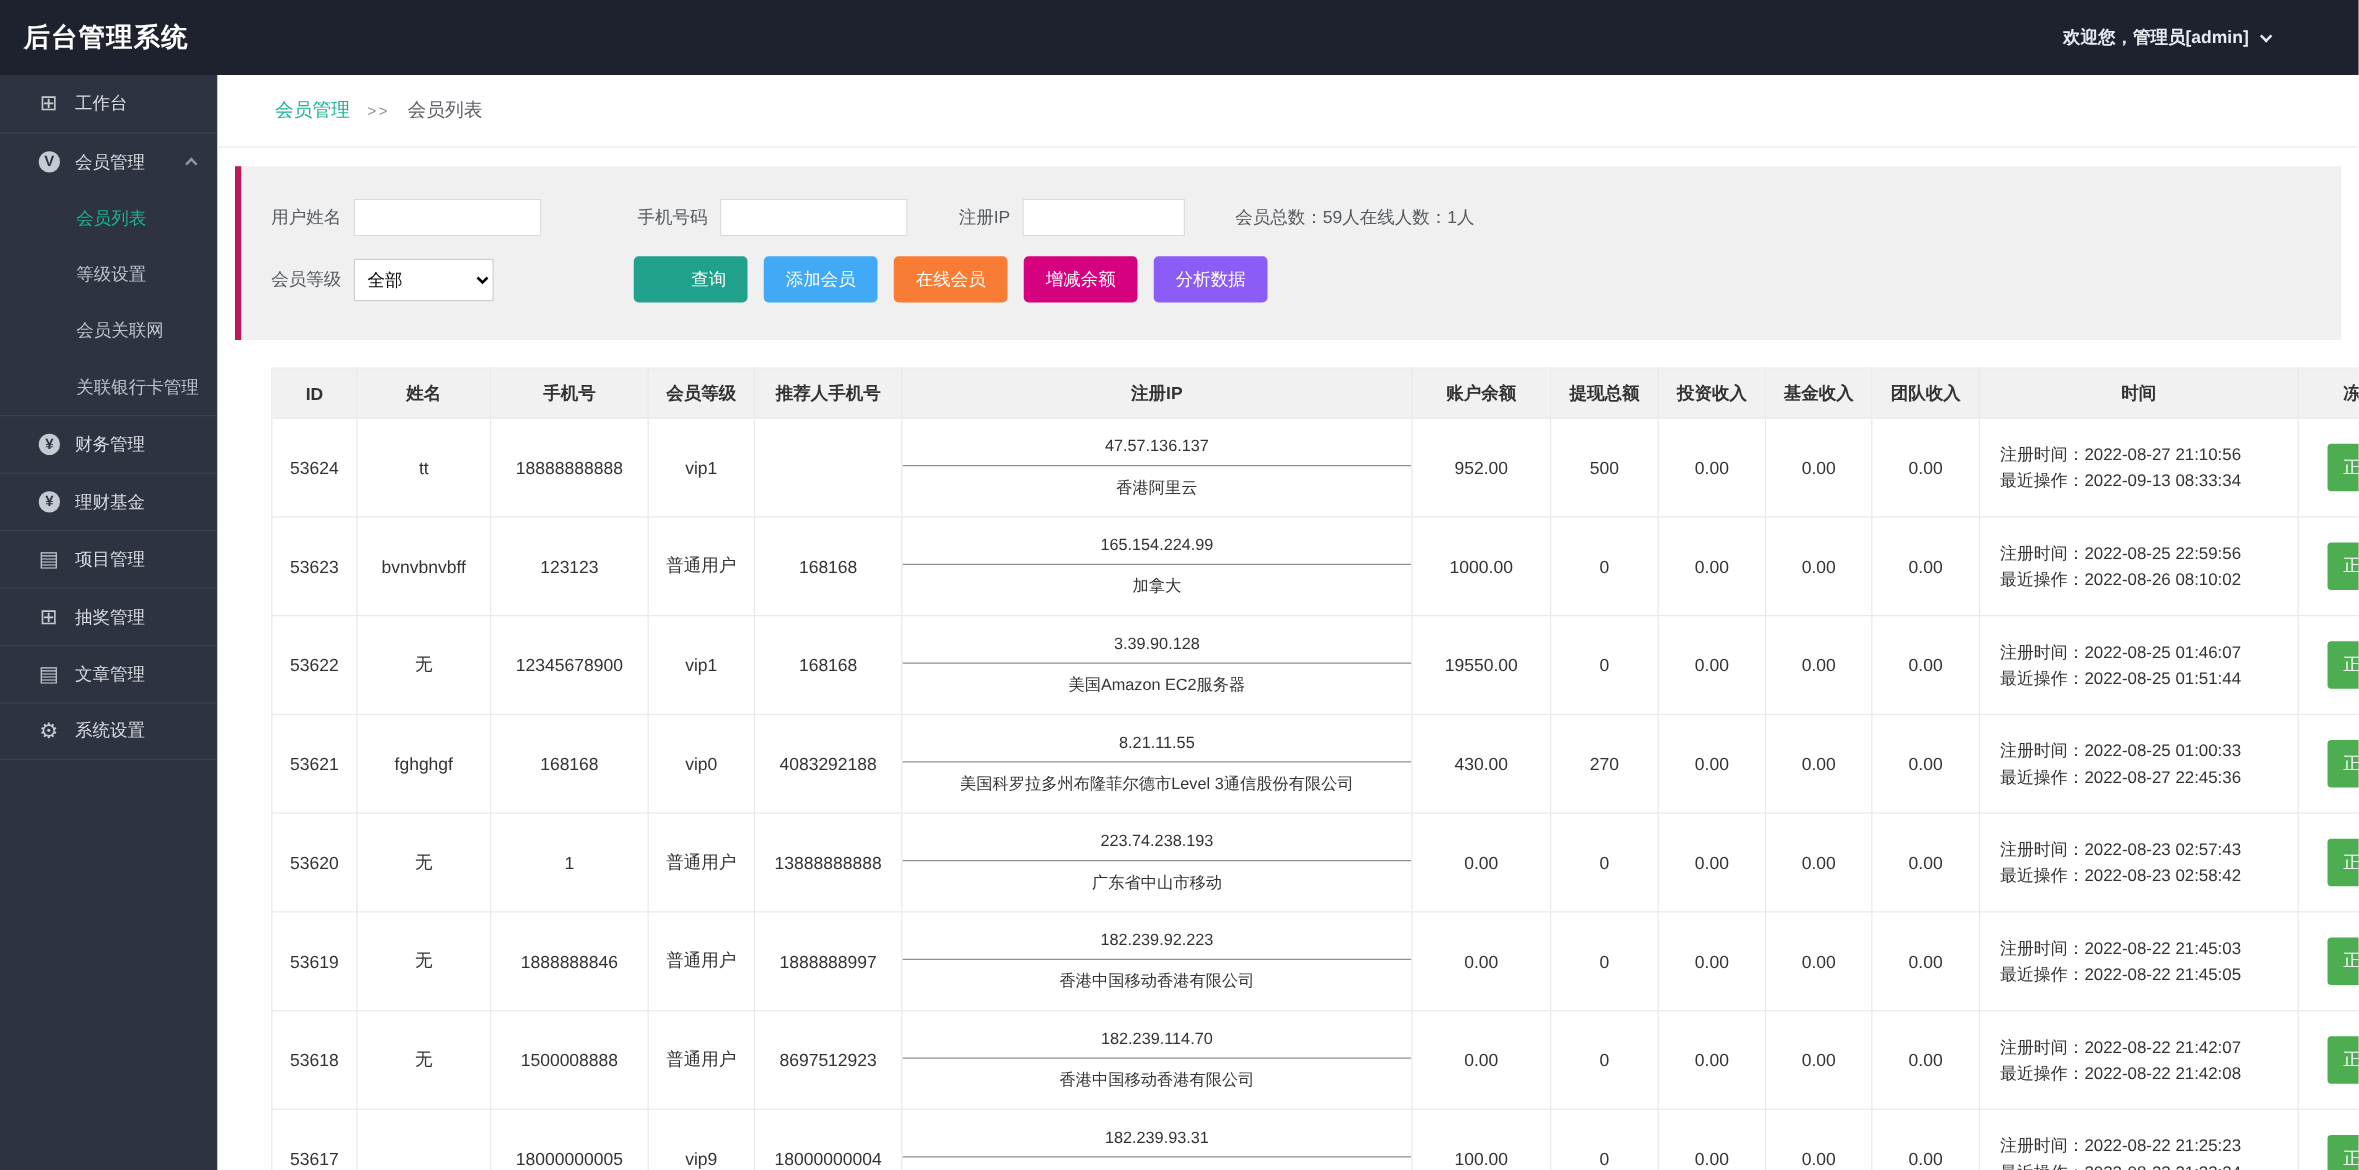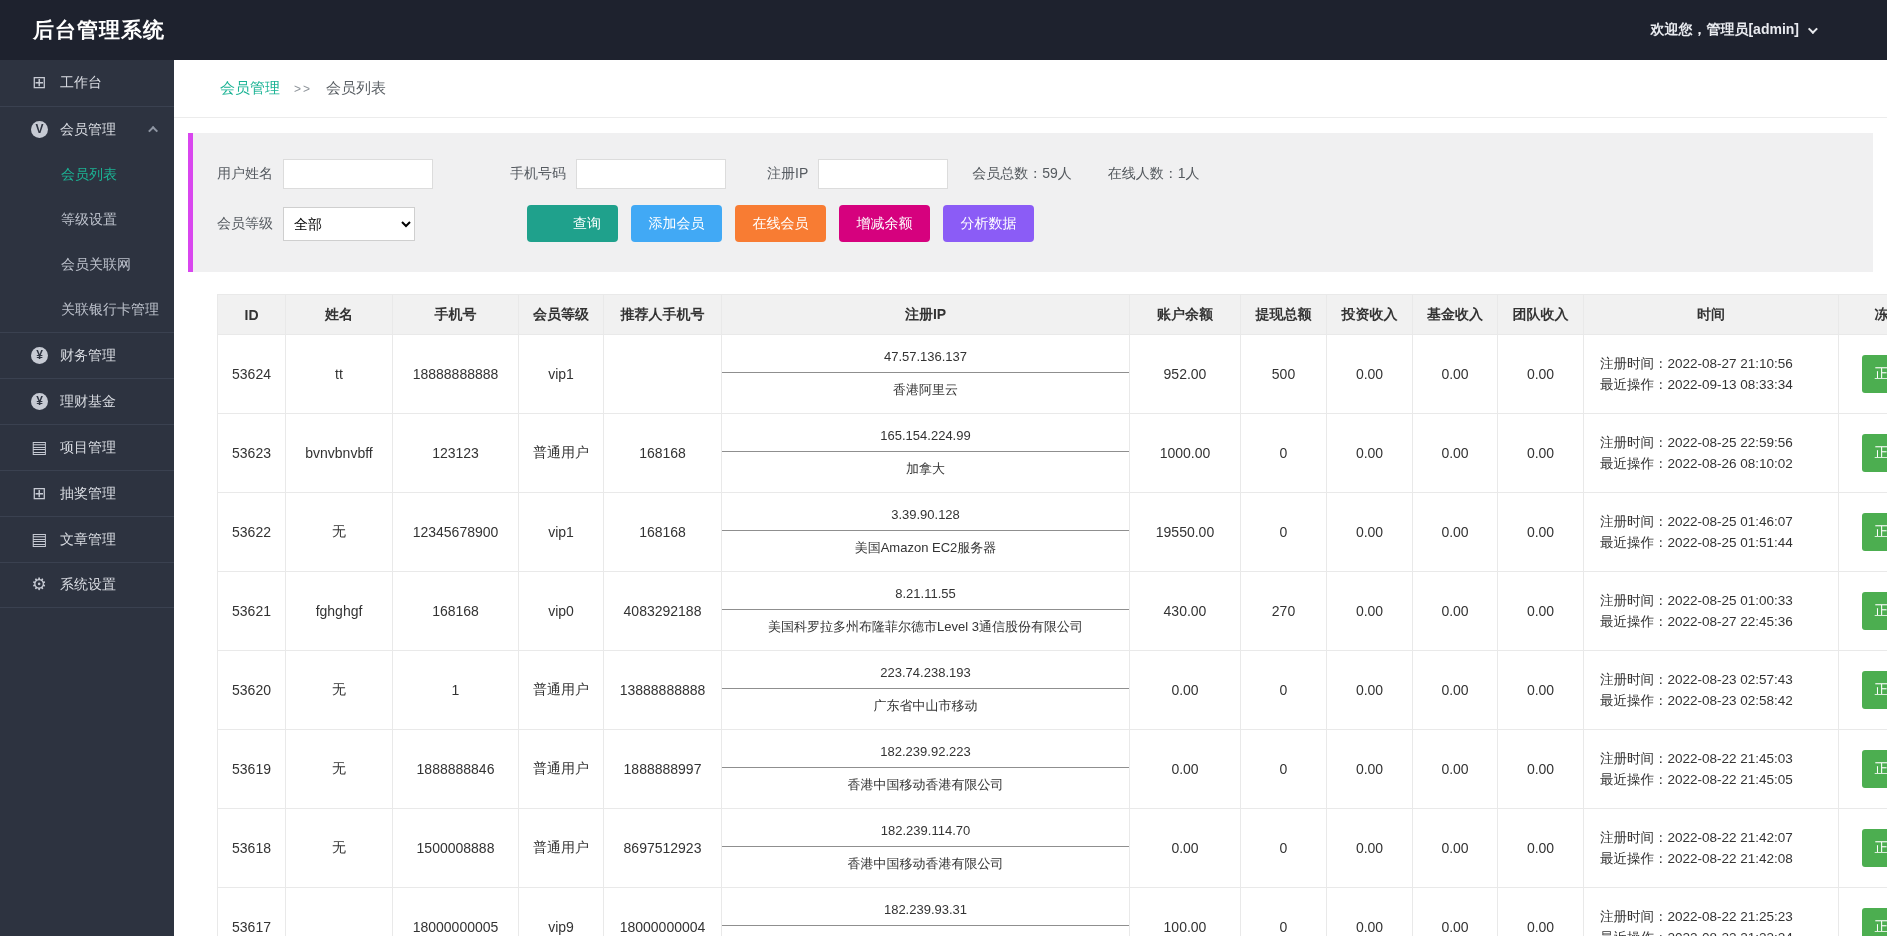--- a/index.html
+++ b/index.html
@@ -1,21 +1,21 @@
 <!DOCTYPE html>
 <html><head>
 <meta charset="utf-8">
 <style>
   * { box-sizing: border-box; margin: 0; padding: 0; }
   html, body { width: 1887px; height: 936px; overflow: hidden; background: #fff;
     font-family: "Liberation Sans", "DejaVu Sans", sans-serif; }
 
   
   .top-header { height: 60px; background: #1e222e; display: flex; align-items: center;
-    justify-content: space-between; padding: 0 72px 0 33px; }
+    justify-content: space-between; padding: 0 72px 0 19px; }
   .app-title { color: #ffffff; font-size: 21px; font-weight: 700; letter-spacing: 1px; }
   .user-menu { display: flex; align-items: center; gap: 9px; cursor: pointer; }
   .welcome-text { color: #e9ebf0; font-size: 14px; font-weight: 700; }
 
   
   .chev { width: 7px; height: 7px; border-right: 2px solid #8f96a3; border-bottom: 2px solid #8f96a3;
     display: inline-block; flex: none; }
   .chev.down { transform: rotate(45deg) translateY(-2px); }
   .chev.up { transform: rotate(-135deg) translateY(-2px); }
   .chev.light { border-color: #e8eaee; }
@@ -41,31 +41,31 @@
 
   
   .breadcrumb { height: 58px; display: flex; align-items: center; padding-left: 46px;
     border-bottom: 1px solid #ececec; gap: 14px; }
   .bc-parent { color: #1ab394; font-size: 15px; text-decoration: none; cursor: pointer; }
   .bc-sep { color: #8d9399; font-size: 12px; letter-spacing: 2px; }
   .bc-current { color: #5a5f64; font-size: 15px; }
 
   
   .content { padding: 15px 14px 0 14px; }
-  .filter-panel { background: #f0f0f1; border-left: 5px solid #d946ef; padding: 26px 24px 30px; }
+  .filter-panel { background: #f0f0f1; border-left: 5px solid #be185d; padding: 26px 24px 30px; }
   .filter-row { display: flex; align-items: center; }
   .filter-row.first { margin-bottom: 16px; }
   .f-label { color: #555a60; font-size: 14px; margin-right: 10px; white-space: nowrap; }
   .f-input { width: 150px; height: 30px; border: 1px solid #dcdcdc; background: #fff; outline: none;
     font-size: 14px; padding: 0 8px; }
   .f-input.ip { width: 130px; }
   .gap1 { margin-right: 77px; } .gap2 { margin-right: 41px; }
-  .stats { display: flex; align-items: flex-end; margin-left: 24px; gap: 36px; }
+  .stats { display: flex; align-items: flex-end; margin-left: 40px; }
   .stat { color: #54595e; font-size: 14px; white-space: nowrap; }
-  .f-select { width: 132px; height: 34px; border: 1px solid #cfcfcf; background: #fff;
+  .f-select { width: 112px; height: 34px; border: 1px solid #cfcfcf; background: #fff;
     font-size: 14px; padding: 0 6px; outline: none; }
   .btn-group { display: flex; margin-left: 112px; }
   .action-btn { height: 37px; min-width: 91px; padding: 0 17px; border: none; border-radius: 4px;
     color: #fff; font-size: 14px; cursor: pointer; margin-right: 13px; white-space: nowrap; }
 
   
   table { border-collapse: collapse; table-layout: fixed; width: 1721px; margin: 22px 0 0 29px; }
   th, td { border: 1px solid #e9e9e9; text-align: center; vertical-align: middle; }
   thead th { height: 40px; background: #f1f1f1; color: #333; font-size: 14px; font-weight: 700; }
   tbody td { height: 79px; color: #333; font-size: 14px; background: #fff; }

